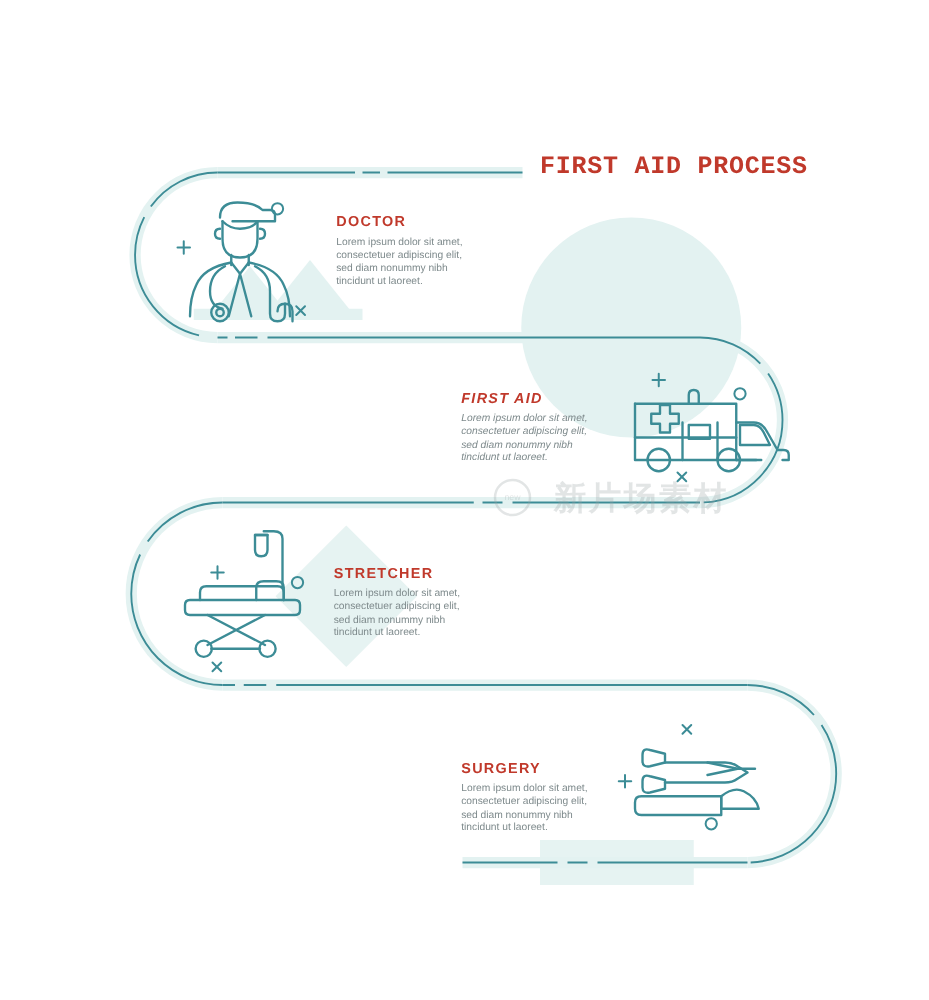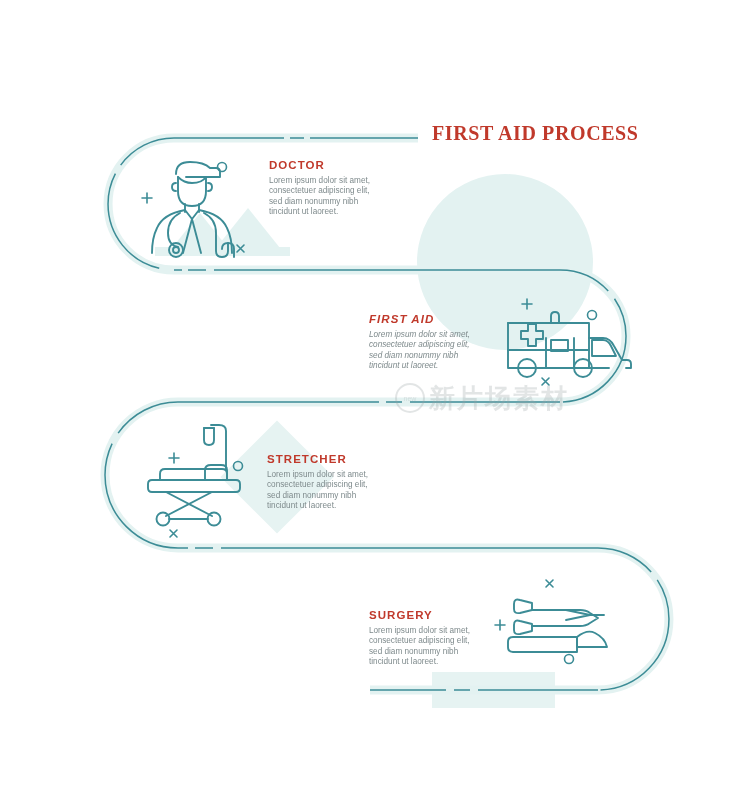--- a/index.html
+++ b/index.html
@@ -14,27 +14,27 @@
     font-size:11.5px;font-weight:bold;letter-spacing:1.05px;
     color:#C0392B;margin:0 0 5px 0;white-space:nowrap;
   }
   .stepbody{
     font-family:"Liberation Sans",sans-serif;
     font-size:8.2px;line-height:10.4px;color:#7E8A8C;
     width:104px;white-space:pre-line;
   }
   #maintitle{
     position:absolute;left:432px;top:122px;
-    font-family:Liberation Serif, serif;
+    font-family:Liberation Mono, monospace;
     font-size:20px;font-weight:bold;letter-spacing:0.6px;
     color:#C0392B;white-space:nowrap;
   }
   
   #wm{position:absolute;left:395px;top:378px;width:330px;height:40px;
-      display:flex;align-items:center;gap:4px;opacity:.28;pointer-events:none;}
+      display:flex;align-items:center;gap:18px;opacity:.28;pointer-events:none;}
   #wm .wmlogo{width:26px;height:26px;border-radius:50%;border:2px solid #9aa3a5;
       display:flex;align-items:center;justify-content:center;
       font-size:7px;color:#9aa3a5;font-family:"Liberation Sans",sans-serif;}
   #wm .wmtxt{font-family:"DejaVu Sans",sans-serif;font-size:26px;font-weight:bold;
       color:#9aa3a5;letter-spacing:2px;white-space:nowrap;}
 </style>
 </head>
 <body>
 
 <div id="stage">
@@ -179,21 +179,21 @@
       <path d="M577,637 q10,-8 18,-4 q10,5 12,14 l-30,0 z"></path>
 
       <path d="M500,620 l0,10 M495,625 l10,0" stroke-width="1.6"></path>
       <path d="M546,580 l7,7 M553,580 l-7,7" stroke-width="1.6"></path>
       <circle cx="569" cy="659" r="4.5" stroke-width="1.6"></circle>
     </g>
   </svg>
 
   <div id="maintitle">FIRST AID PROCESS</div>
 
-  <div class="txtblock" style="left:269px;top:159px;">
+  <div class="txtblock" style="left:269px;top:172px;">
     <div class="steptitle">DOCTOR</div>
     <div class="stepbody">Lorem ipsum dolor sit amet,
 consectetuer adipiscing elit,
 sed diam nonummy nibh
 tincidunt ut laoreet.</div>
   </div>
 
   <div class="txtblock" style="left:369px;top:313px;font-style:italic;">
     <div class="steptitle">FIRST AID</div>
     <div class="stepbody">Lorem ipsum dolor sit amet,

